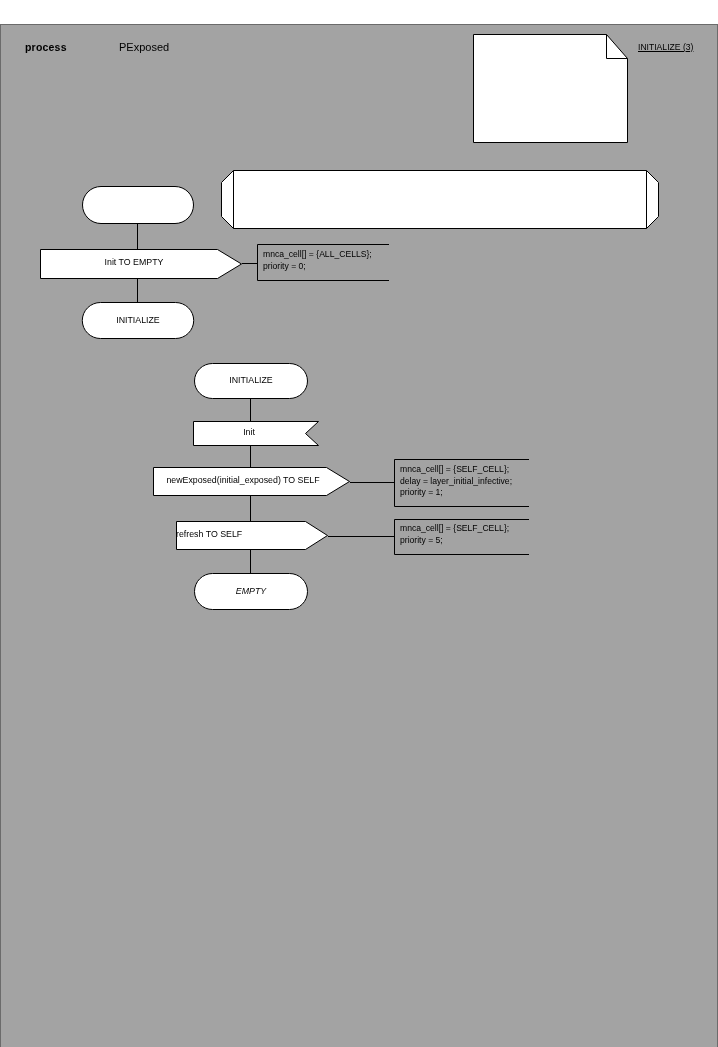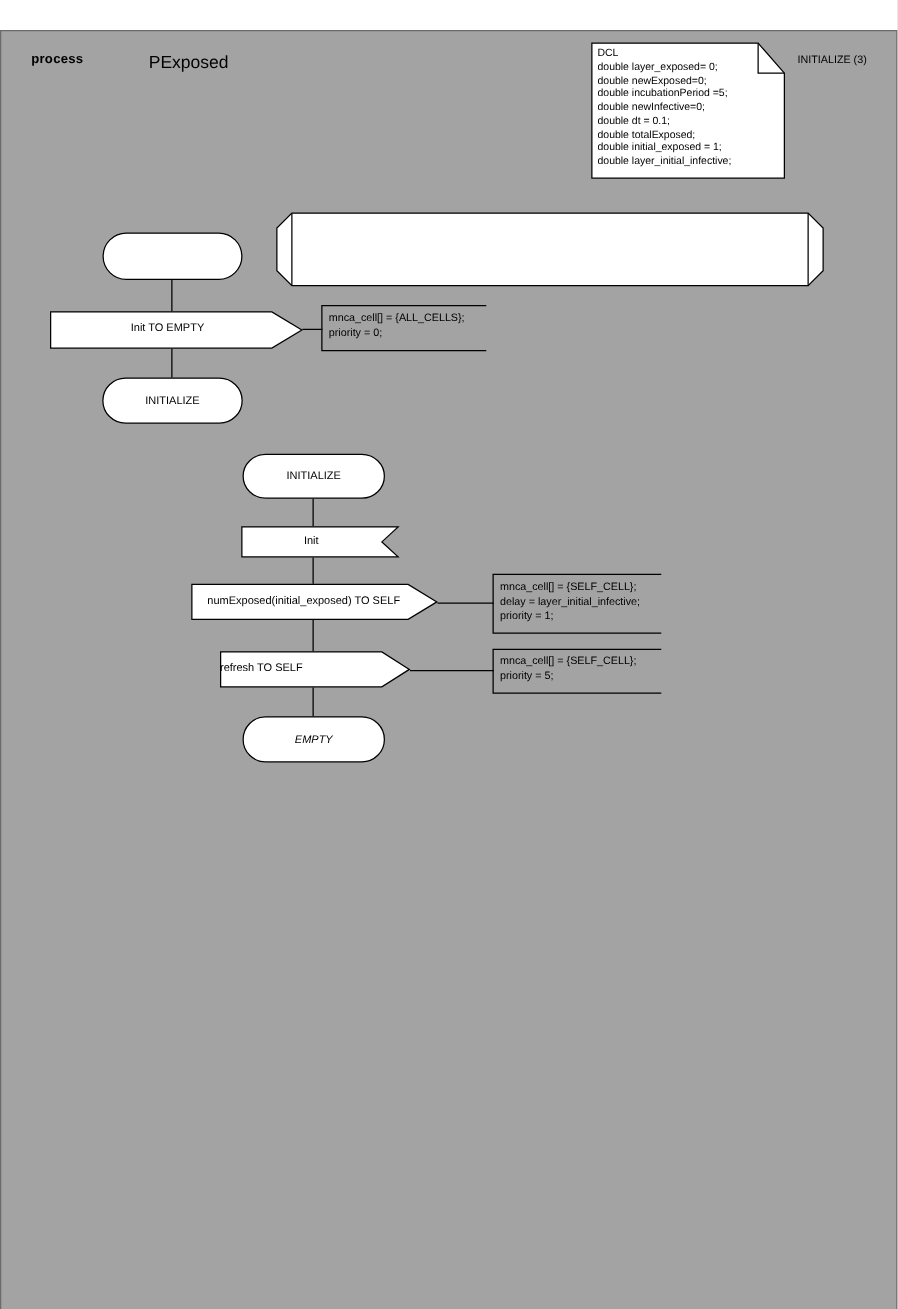--- a/index.html
+++ b/index.html
@@ -26,21 +26,21 @@
   
   #hdr-process {
     left: 24px; top: 16px;
     font-size: 10.5px;
     font-weight: bold;
     color: #000;
     letter-spacing: 0.2px;
   }
   #hdr-name {
     left: 86px; top: 16px;
-    font-size: 14px;
+    font-size: 11px;
     color: #000;
     padding-left: 32px;
   }
 
   
   #dcl-box {
     left: 472px; top: 9px;
     width: 155px; height: 109px;
   }
   #dcl-box svg { display:block; }
@@ -49,20 +49,21 @@
     width: 150px;
     font-size: 8.4px;
     line-height: 10.75px;
     color: #000;
     white-space: pre;
   }
   #init3-label {
     left: 637px; top: 17px;
     font-size: 8.6px;
     color: #000;
+    text-decoration: underline;
   }
 
   
   #proc-box {
     left: 220px; top: 145px;
     width: 438px; height: 59px;
   }
   #proc-text {
     left: 240px; top: 168px;
     font-size: 8.6px;
@@ -206,29 +207,20 @@
 
   <div class="abs" id="hdr-process">process</div>
   <div class="abs" id="hdr-name">PExposed</div>
 
   <div class="abs" id="dcl-box">
     <svg class="shape-svg" width="155" height="109" viewBox="0 0 155 109">
       <path d="M0.5,0.5 L133.5,0.5 L154.5,24.5 L154.5,108.5 L0.5,108.5 Z" fill="#ffffff" stroke="#000000" stroke-width="1"></path>
       <path d="M133.5,0.5 L133.5,24.5 L154.5,24.5" fill="none" stroke="#000000" stroke-width="1"></path>
     </svg>
   </div>
-  <div class="abs" id="dcl-text">DCL
-double layer_exposed= 0;
-double newExposed=0;
-double incubationPeriod =5;
-double newInfective=0;
-double dt = 0.1;
-double totalExposed;
-double initial_exposed = 1;
-double layer_initial_infective;</div>
 
   <div class="abs" id="init3-label">INITIALIZE (3)</div>
 
   <div class="abs" id="proc-box">
     <svg class="shape-svg" width="438" height="59" viewBox="0 0 438 59">
       <path d="M12.5,0.5 L425.5,0.5 L437.5,12.5 L437.5,46.5 L425.5,58.5 L12.5,58.5 L0.5,46.5 L0.5,12.5 Z" fill="#ffffff" stroke="#000000" stroke-width="1"></path>
       <path d="M12.5,0.5 L12.5,58.5 M425.5,0.5 L425.5,58.5" fill="none" stroke="#000000" stroke-width="1"></path>
     </svg>
   </div>
 
@@ -276,21 +268,21 @@
   </div>
   <div class="abs" id="in1-label">Init</div>
 
   <div class="abs" id="conn4"></div>
 
   <div class="abs" id="out2">
     <svg class="shape-svg" width="197" height="29" viewBox="0 0 197 29">
       <path d="M0.5,0.5 L173.5,0.5 L196.5,14.5 L173.5,28.5 L0.5,28.5 Z" fill="#ffffff" stroke="#000000" stroke-width="1"></path>
     </svg>
   </div>
-  <div class="abs" id="out2-label">numExposed(initial_exposed) TO SELF</div>
+  <div class="abs" id="out2-label">newExposed(initial_exposed) TO SELF</div>
 
   <div class="abs" id="conn5"></div>
 
   <div class="abs" id="out3">
     <svg class="shape-svg" width="152" height="29" viewBox="0 0 152 29">
       <path d="M0.5,0.5 L129.5,0.5 L151.5,14.5 L129.5,28.5 L0.5,28.5 Z" fill="#ffffff" stroke="#000000" stroke-width="1"></path>
     </svg>
   </div>
   <div class="abs" id="out3-label">refresh TO SELF</div>
 

